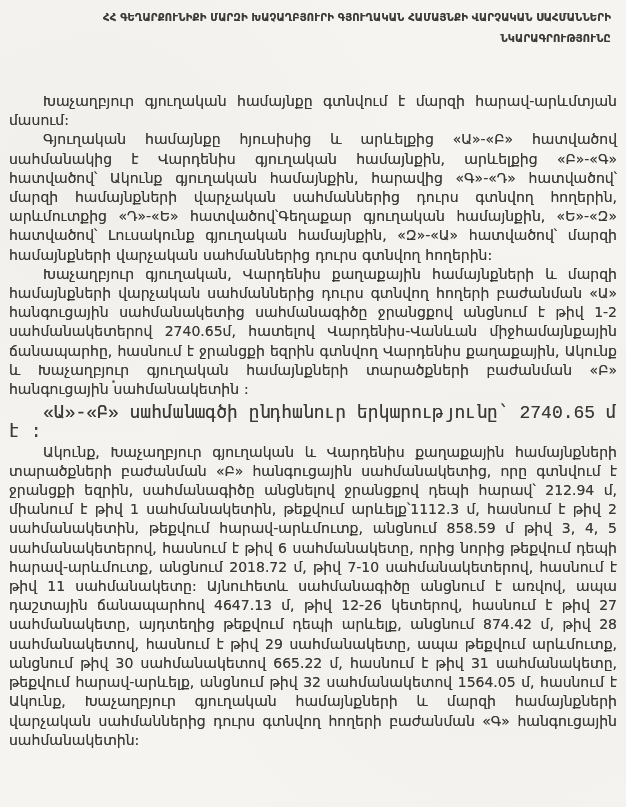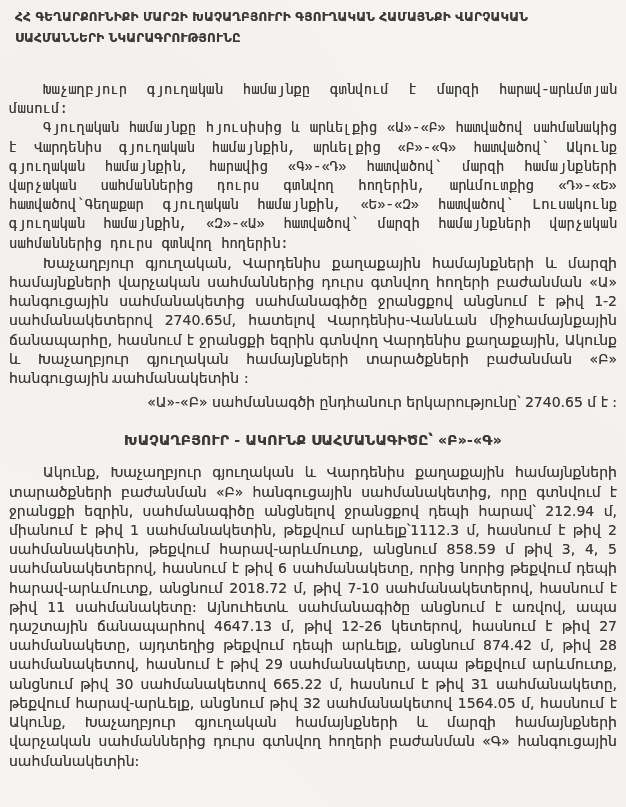--- a/index.html
+++ b/index.html
@@ -11,38 +11,38 @@
       #f5f4f1;
     color:#3b3a37;
     font-family:"DejaVu Sans", sans-serif;
     -webkit-font-smoothing:antialiased;
   }
   .page{
     padding:7px 9px 0 9px;
     text-shadow:0 0 0.6px rgba(55,53,50,0.65);
   }
   .title{
-    font-size:12px;font-weight:bold;line-height:21px;
-    text-align:left;letter-spacing:0.2px;
+    font-size:10px;font-weight:bold;line-height:21px;
+    text-align:right;letter-spacing:0.2px;
     margin:0 6px;
   }
-  .intro{margin-top:32px;font-family:Liberation Mono, monospace;}
+  .intro{margin-top:43px;}
   .p{
     font-size:14px;line-height:19.2px;
     text-align:justify;text-indent:34px;
     margin:0;word-spacing:0.5px;
   }
   .h{
     font-size:14px;font-weight:bold;text-align:center;
     line-height:19px;letter-spacing:0.2px;
     margin:19px 30px 13px 30px;
   }
   .sum{
-    font-size:14px;line-height:19.2px;
-    text-align:right;text-indent:34px;margin:5px 0 0 0;
+    font-size:18px;line-height:19.2px;
+    text-align:left;text-indent:34px;margin:5px 0 0 0;font-family:Liberation Mono, monospace;
   }
   .artifact-dot{
     position:absolute;left:112px;top:380px;
     width:3px;height:3px;border-radius:50%;
     background:#6f6d69;
   }
 </style>
 </head>
 <body>
 
@@ -54,20 +54,19 @@
     <p class="p">Խաչաղբյուր գյուղական համայնքը գտնվում է մարզի հարավ-արևմտյան մասում:</p>
     <p class="p">Գյուղական համայնքը հյուսիսից և արևելքից «Ա»-«Բ» հատվածով սահմանակից է Վարդենիս գյուղական համայնքին, արևելքից «Բ»-«Գ» հատվածով՝ Ակունք գյուղական համայնքին, հարավից «Գ»-«Դ» հատվածով՝ մարզի համայնքների վարչական սահմաններից դուրս գտնվող հողերին, արևմուտքից «Դ»-«Ե» հատվածով՝Գեղաքար գյուղական համայնքին, «Ե»-«Զ» հատվածով՝ Լուսակունք գյուղական համայնքին, «Զ»-«Ա» հատվածով՝ մարզի համայնքների վարչական սահմաններից դուրս գտնվող հողերին:</p>
   </div>
 
   <div>
     <p class="p">Խաչաղբյուր գյուղական, Վարդենիս քաղաքային համայնքների և մարզի համայնքների վարչական սահմաններից դուրս գտնվող հողերի բաժանման «Ա» հանգուցային սահմանակետից սահմանագիծը ջրանցքով անցնում է թիվ 1-2 սահմանակետերով 2740.65մ, հատելով Վարդենիս-Վանևան միջհամայնքային ճանապարհը, հասնում է ջրանցքի եզրին գտնվող Վարդենիս քաղաքային, Ակունք և Խաչաղբյուր գյուղական համայնքների տարածքների բաժանման «Բ» հանգուցային սահմանակետին :</p>
     <p class="sum">«Ա»-«Բ» սահմանագծի ընդհանուր երկարությունը՝ 2740.65 մ է :</p>
   </div>
 
   <div>
-    <div class="h">ԽԱՉԱՂԲՅՈՒՐ - ԱԿՈՒՆՔ ՍԱՀՄԱՆԱԳԻԾԸ՝ «Բ»-«Գ»</div>
     <p class="p">Ակունք, Խաչաղբյուր գյուղական և Վարդենիս քաղաքային համայնքների տարածքների բաժանման «Բ» հանգուցային սահմանակետից, որը գտնվում է ջրանցքի եզրին, սահմանագիծը անցնելով ջրանցքով դեպի հարավ՝ 212.94 մ, միանում է թիվ 1 սահմանակետին, թեքվում արևելք՝1112.3 մ, հասնում է թիվ 2 սահմանակետին, թեքվում հարավ-արևմուտք, անցնում 858.59 մ  թիվ 3, 4, 5 սահմանակետերով, հասնում է թիվ 6 սահմանակետը, որից նորից թեքվում դեպի հարավ-արևմուտք, անցնում 2018.72 մ, թիվ 7-10 սահմանակետերով, հասնում է թիվ 11 սահմանակետը: Այնուհետև սահմանագիծը անցնում է առվով, ապա դաշտային ճանապարհով 4647.13 մ, թիվ 12-26 կետերով, հասնում է թիվ 27 սահմանակետը, այդտեղից թեքվում դեպի արևելք, անցնում 874.42 մ, թիվ 28 սահմանակետով, հասնում է թիվ 29 սահմանակետը, ապա թեքվում արևմուտք, անցնում թիվ 30 սահմանակետով 665.22 մ, հասնում է թիվ 31 սահմանակետը, թեքվում հարավ-արևելք, անցնում թիվ 32 սահմանակետով 1564.05 մ, հասնում է Ակունք, Խաչաղբյուր գյուղական համայնքների և մարզի համայնքների վարչական սահմաններից դուրս գտնվող հողերի բաժանման «Գ» հանգուցային սահմանակետին:</p>
 
   </div>
 
 </div>
 
 <div class="artifact-dot"></div>
 
 </body></html>

